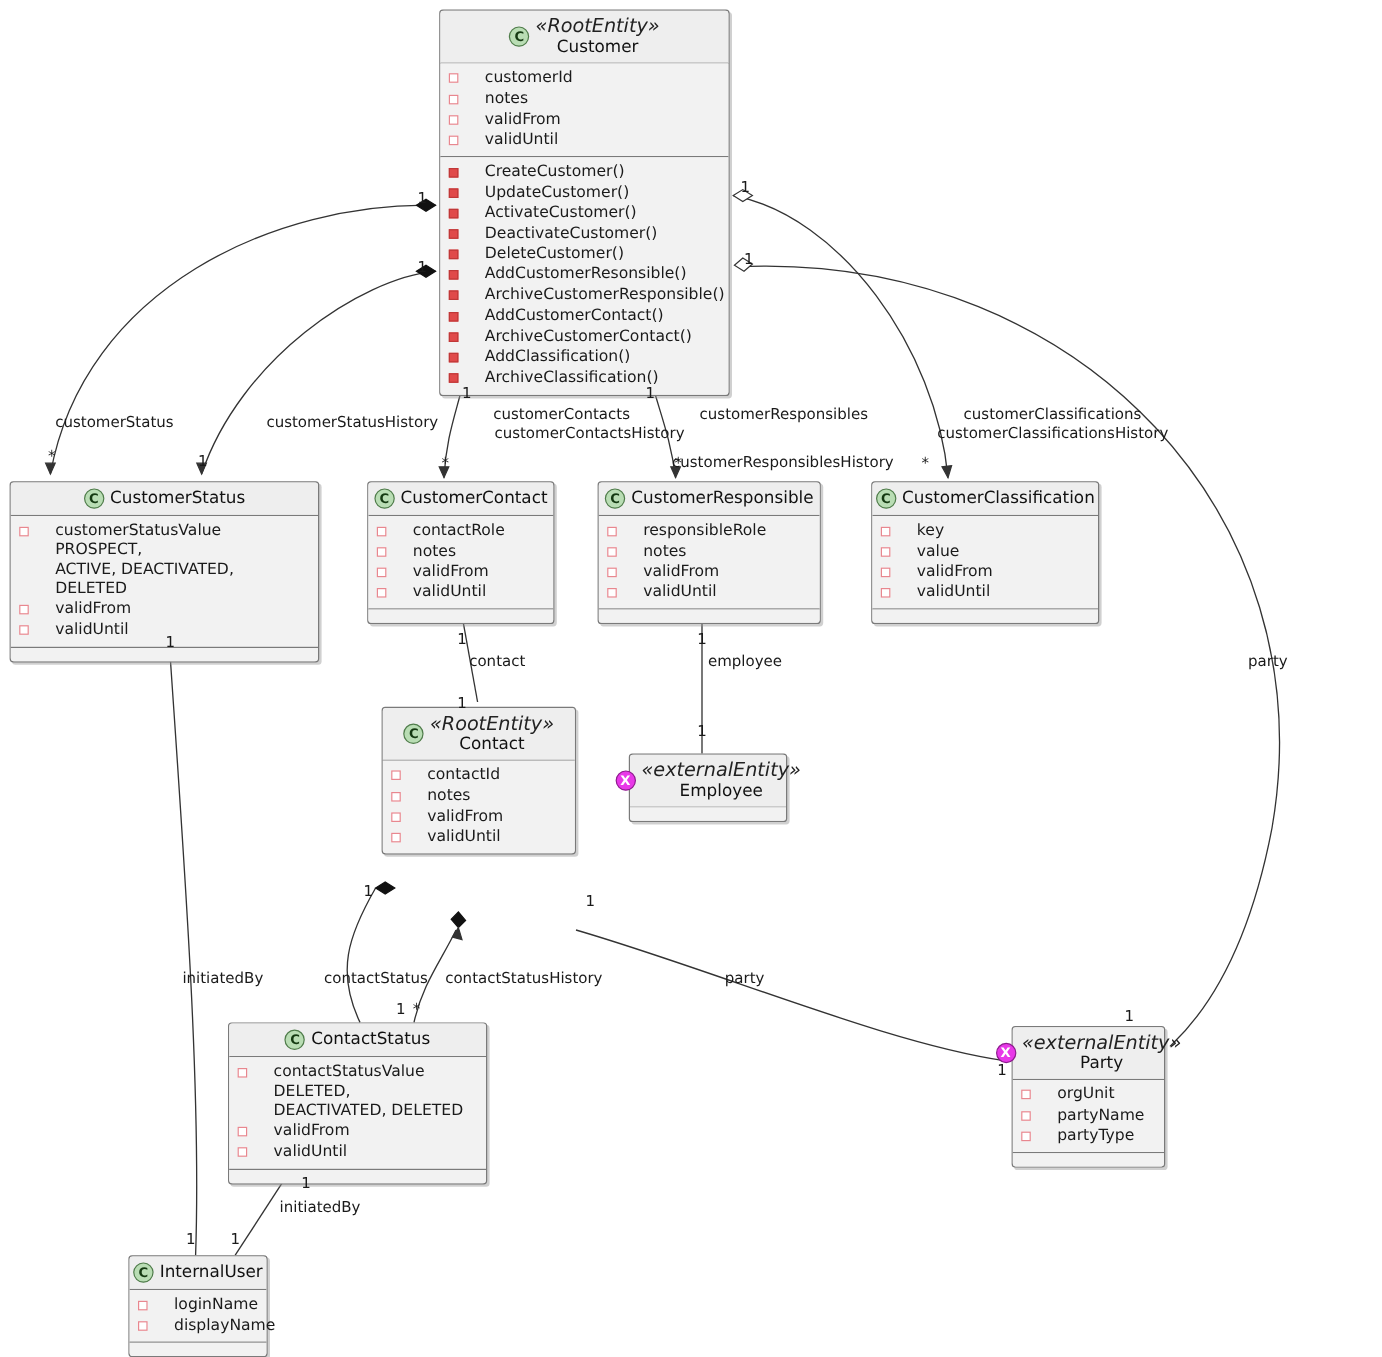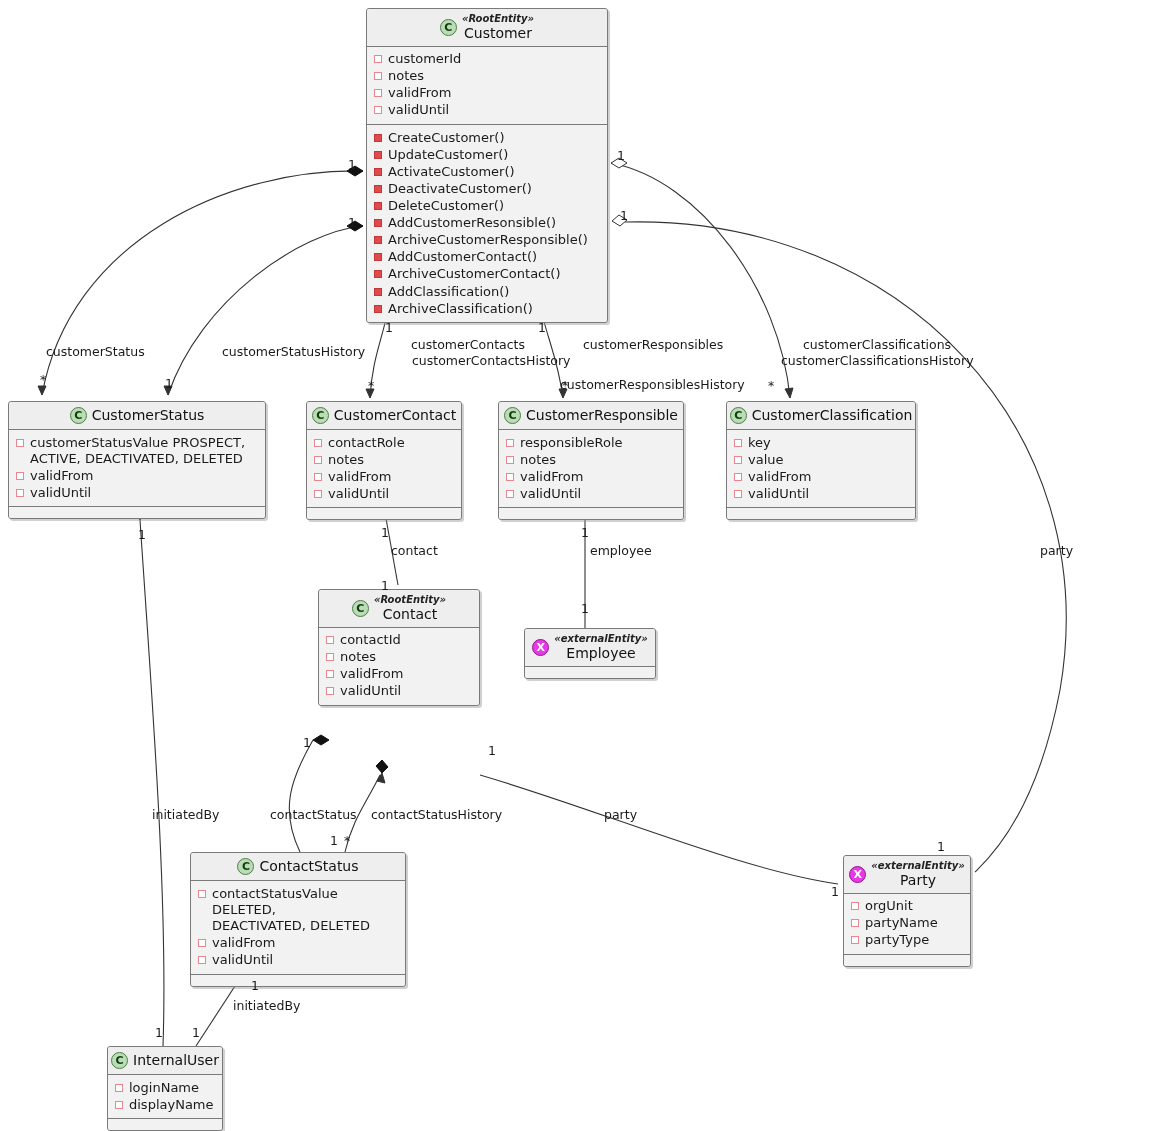--- a/index.html
+++ b/index.html
@@ -42,24 +42,23 @@
   }
   .head-row {
     display: flex;
     align-items: center;
     justify-content: center;
     gap: 5px;
   }
   .head-stack { display: flex; flex-direction: column; align-items: center; }
   .stereotype {
     font-style: italic;
-    font-size: 10px;
+    font-size: 16px;
     color: #222;
     line-height: 1.05;
-    font-weight: bold;
   }
   .cls-name { font-size: 14px; color: #111; line-height: 1.15; }
 
   .ico {
     width: 17px; height: 17px;
     border-radius: 50%;
     display: inline-flex;
     align-items: center; justify-content: center;
     font-size: 11px; font-weight: bold;
     flex: 0 0 auto;
@@ -72,21 +71,21 @@
     padding: 4px 7px 5px 7px;
     border-bottom: 1px solid #7a7a7a;
     background: #f2f2f2;
   }
   .compartment:last-child { border-bottom: none; border-radius: 0 0 3px 3px; }
   .compartment.empty { min-height: 11px; padding: 5px 0 5px 0; }
 
   .member {
     display: flex;
     align-items: flex-start;
-    gap: 6px;
+    gap: 22px;
     line-height: 1.24;
     padding: 0.5px 0;
   }
   .sq {
     width: 8px; height: 8px;
     margin-top: 4px;
     flex: 0 0 auto;
   }
   .sq-attr { border: 1.4px solid #e8878f; background: #ffffff; }
   .sq-op { background: #e04a4a; border: 1px solid #c03838; }

